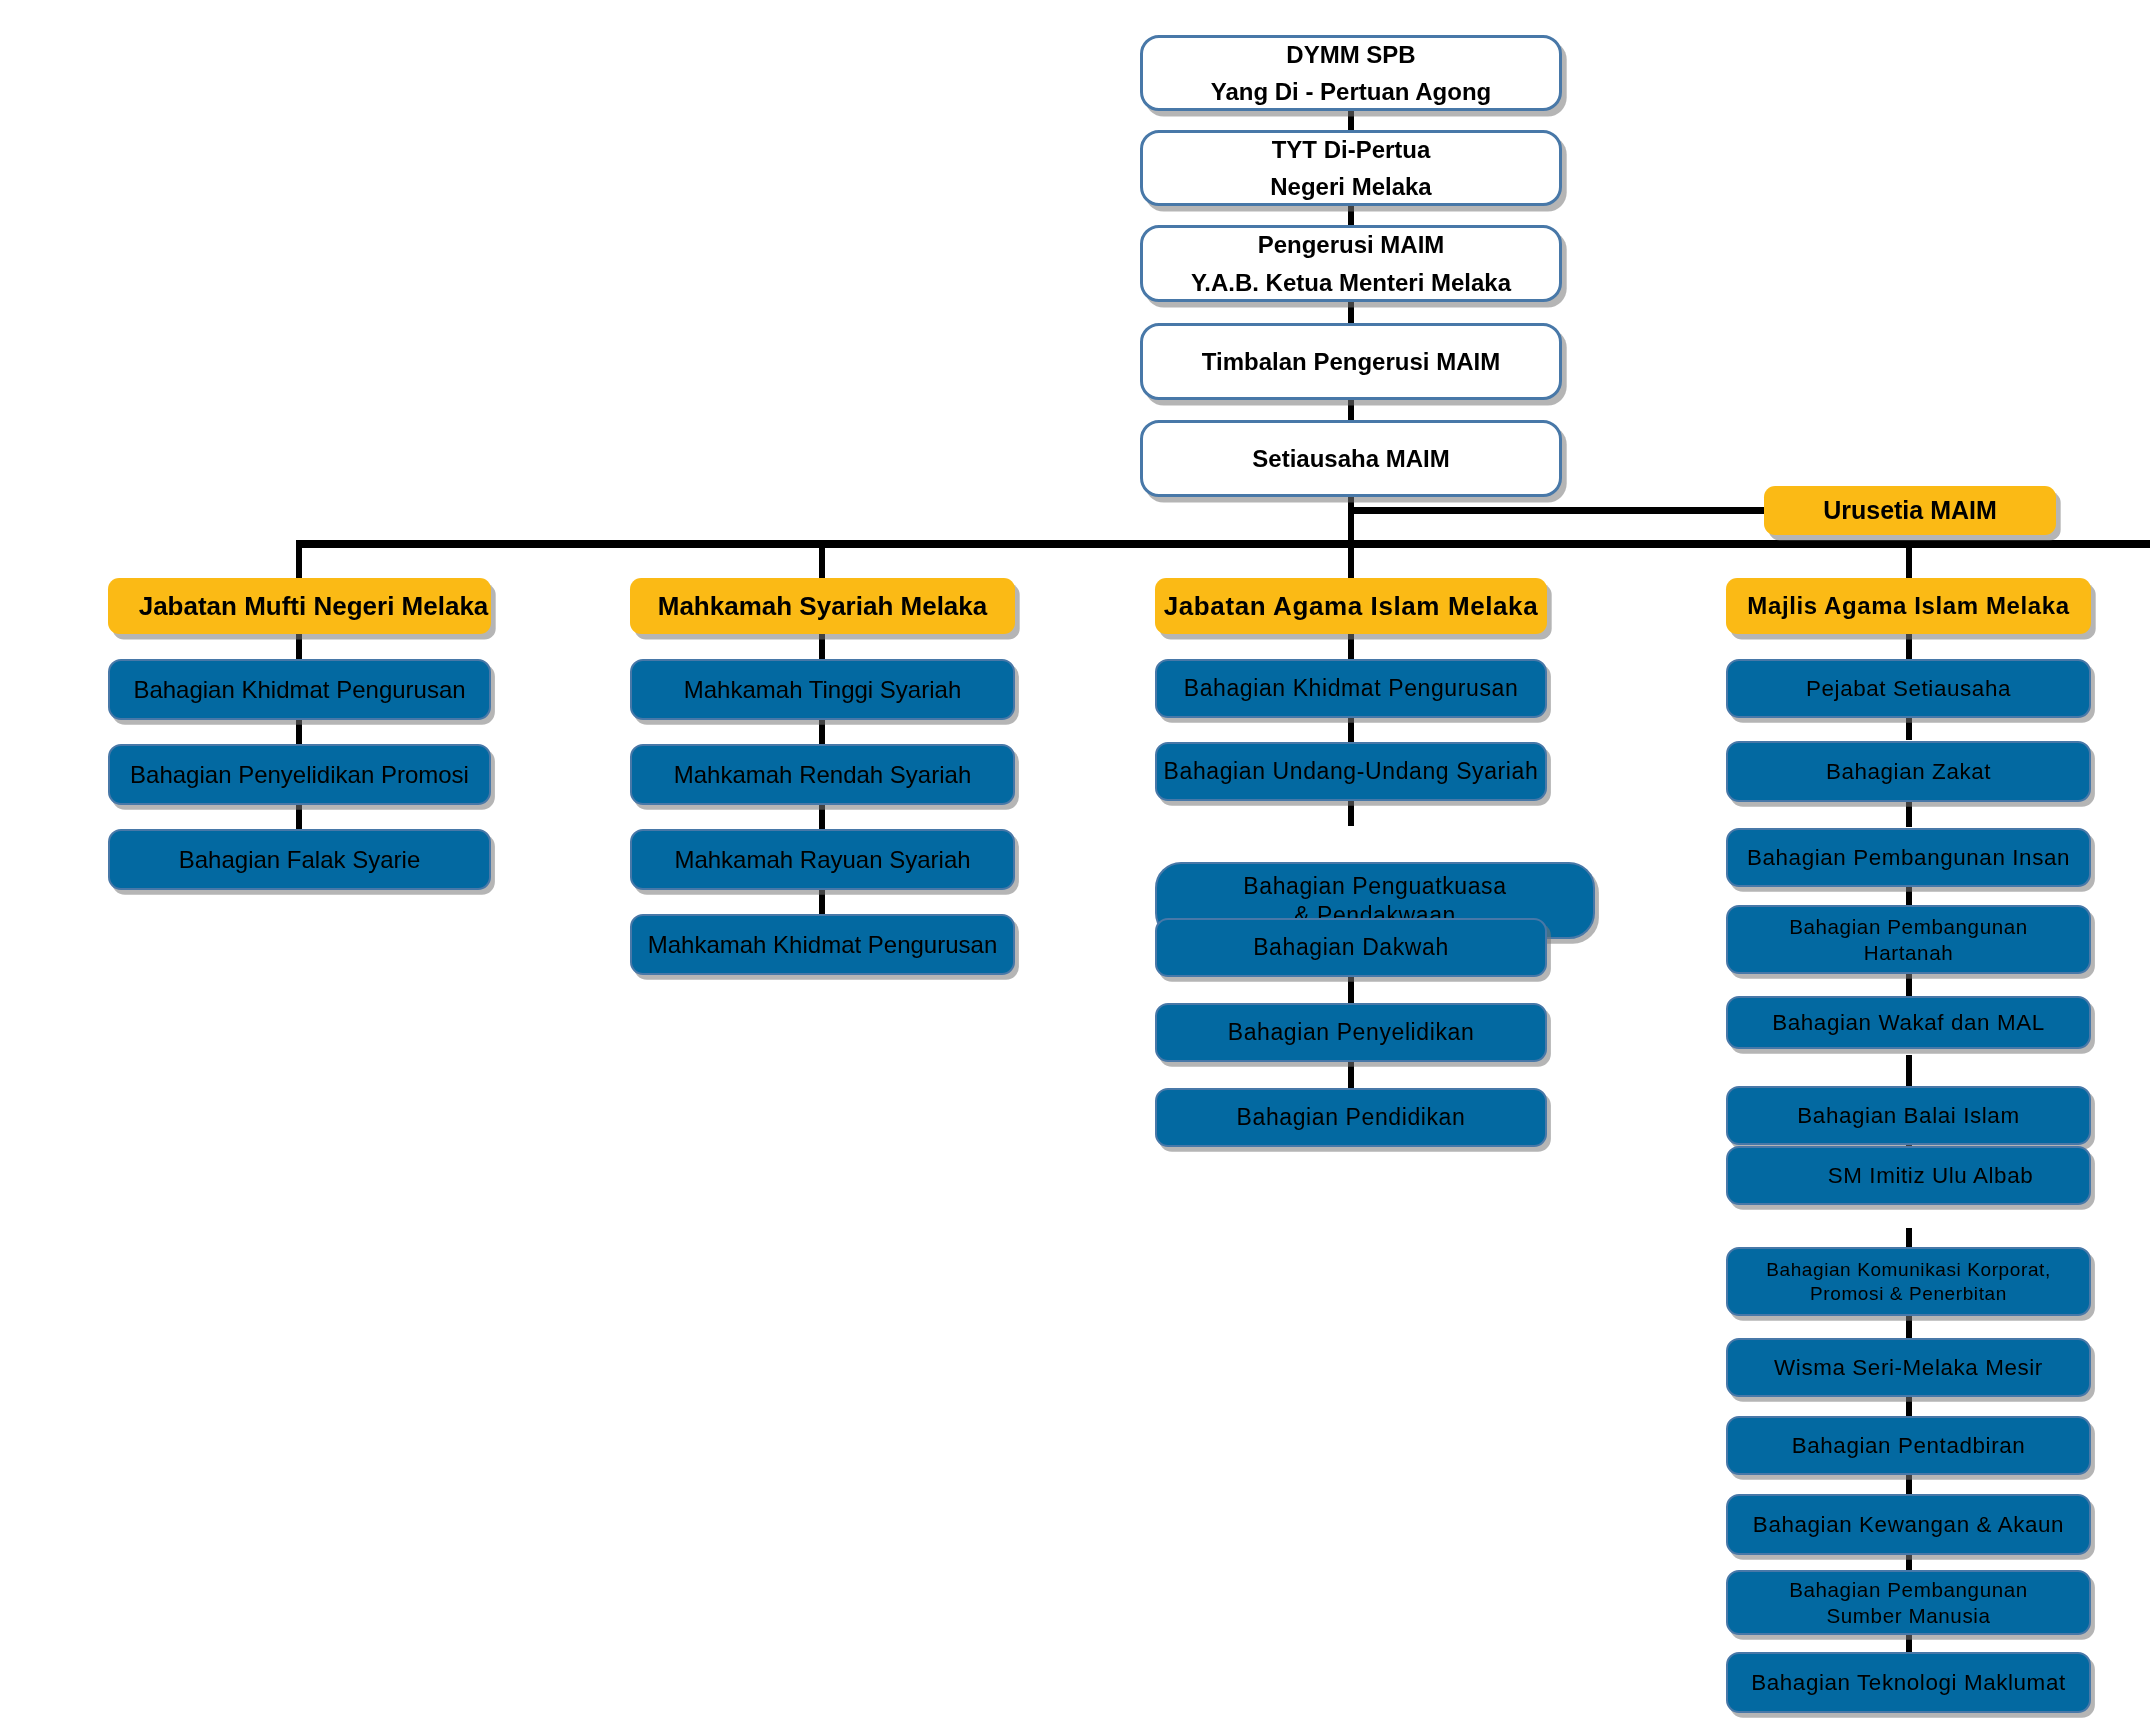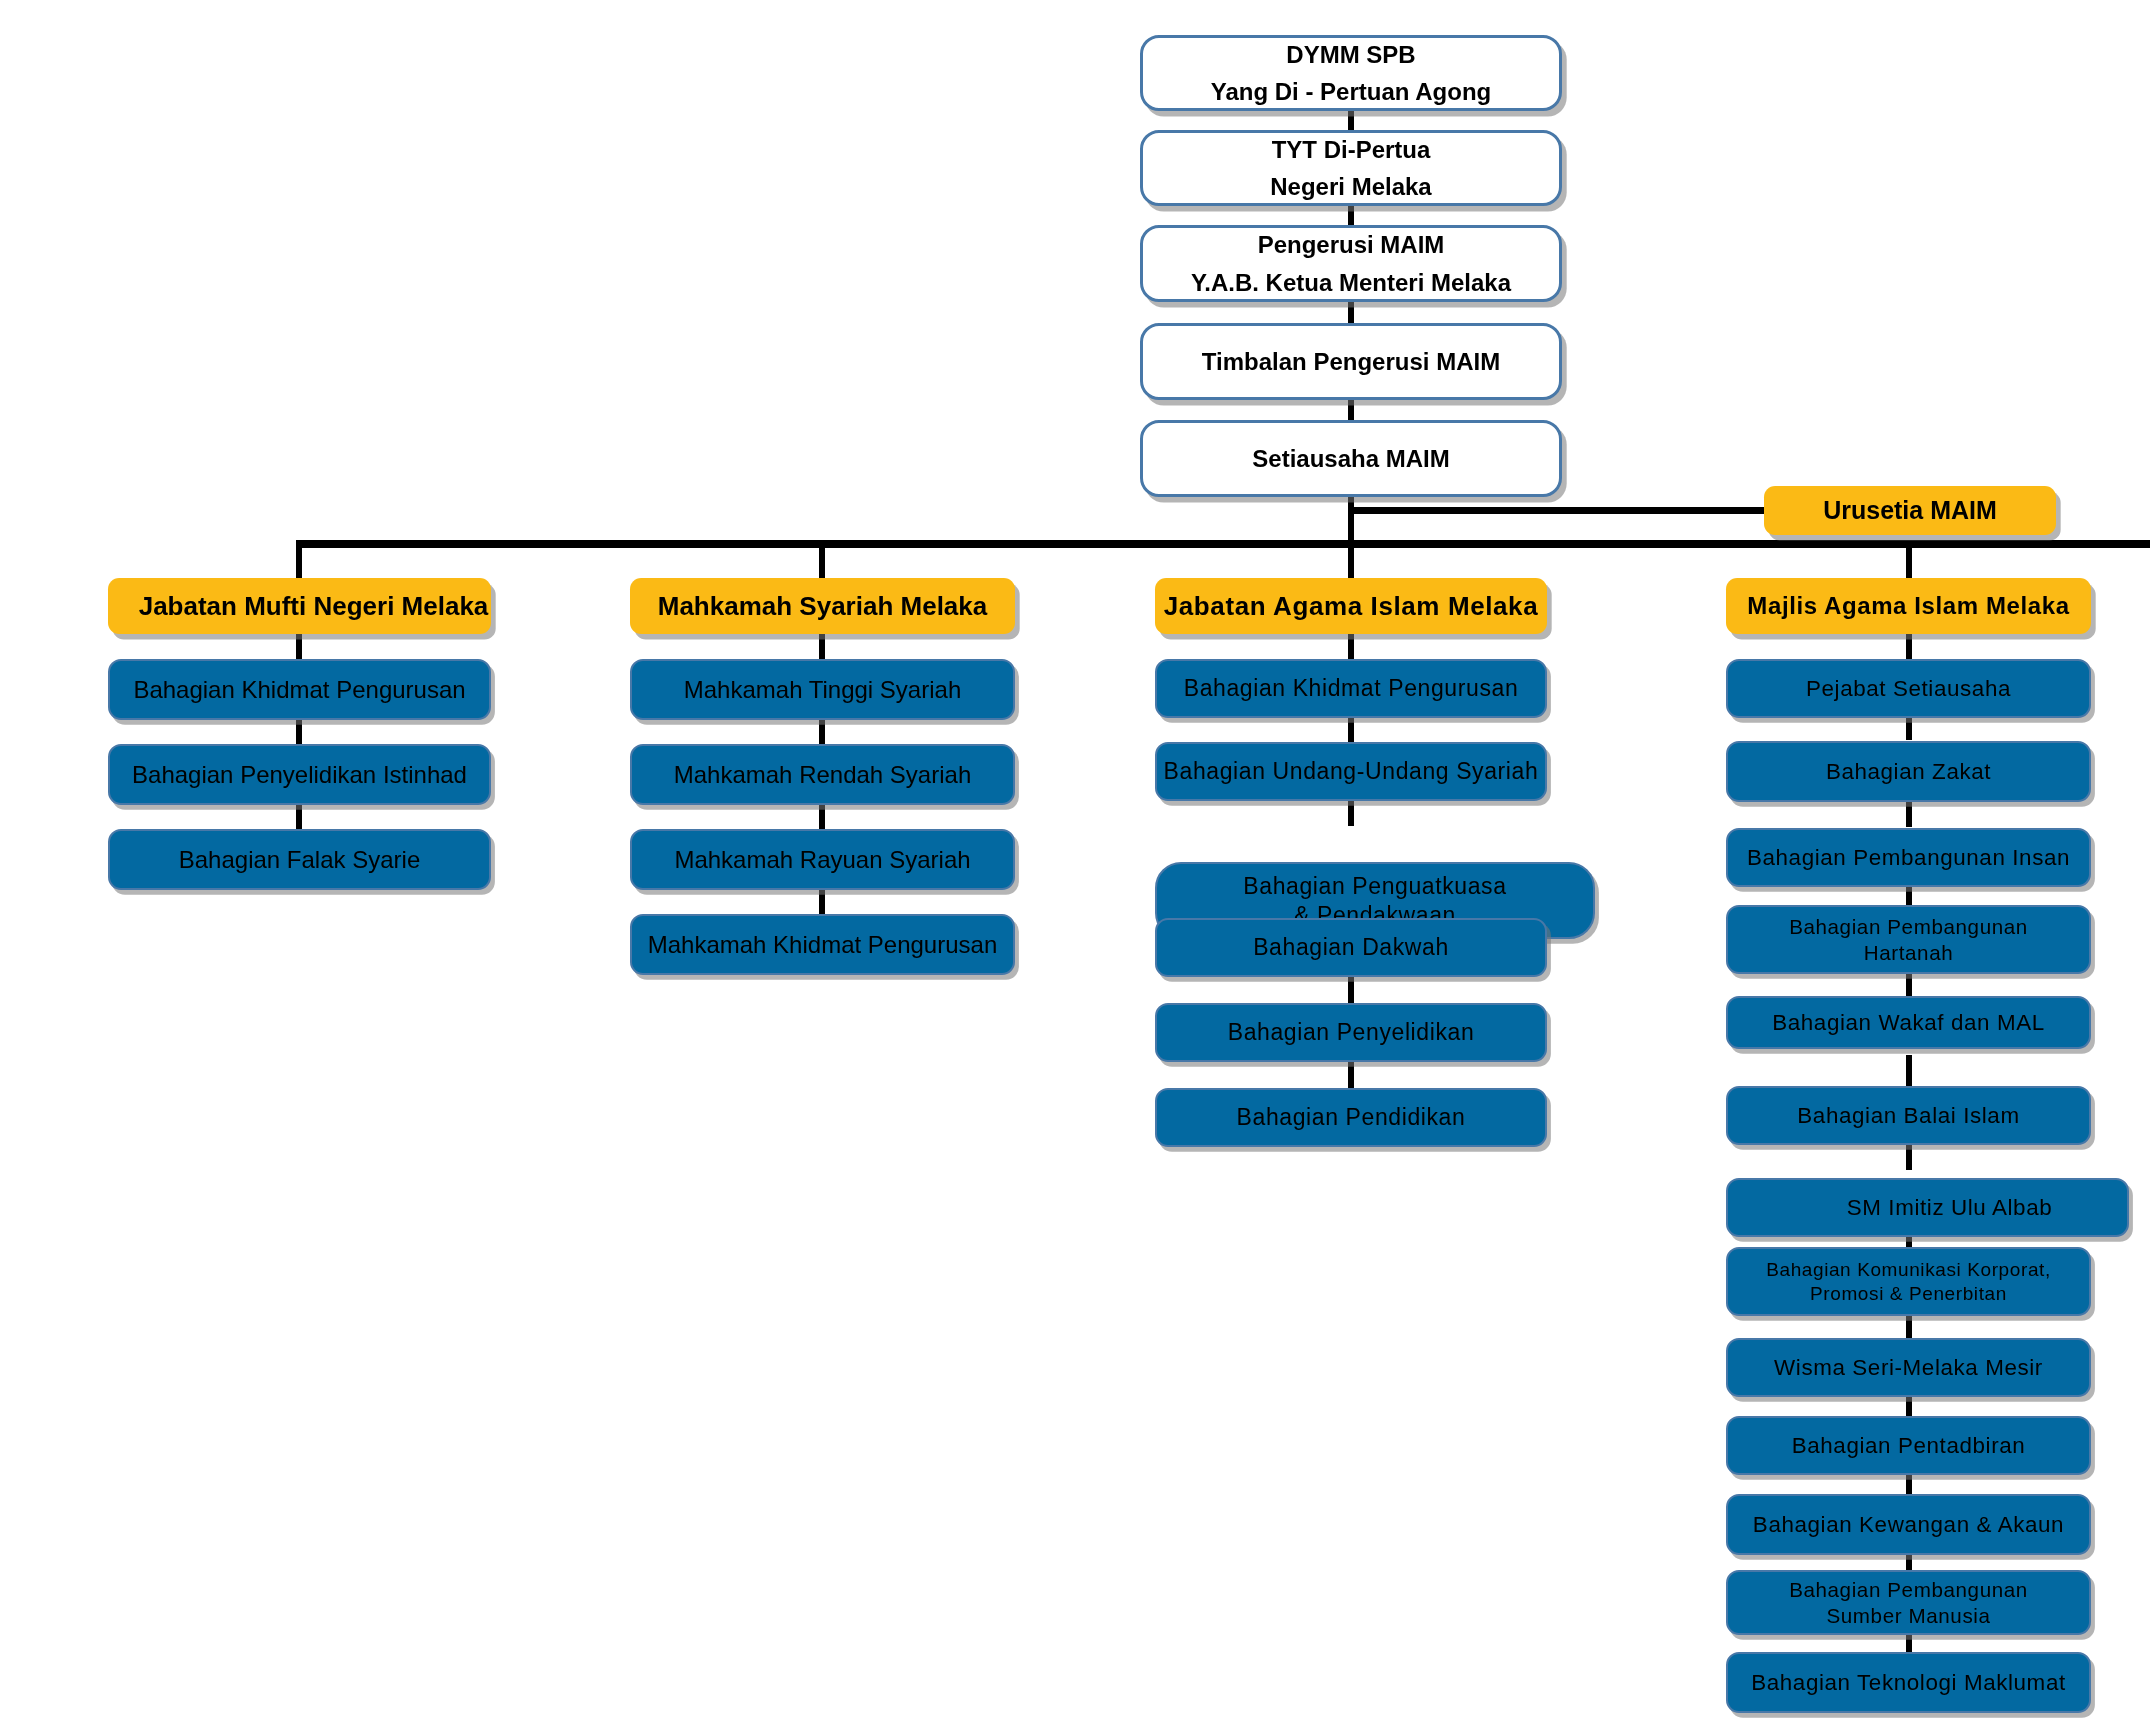--- a/index.html
+++ b/index.html
@@ -103,21 +103,21 @@
     <span>Jabatan Agama Islam Melaka</span>
   </div>
   <div class="node orange ls" style="left:1726px;top:578px;width:365px;height:56px;font-size:24px;">
     <span>Majlis Agama Islam Melaka</span>
   </div>
 
   <div class="node blue" style="left:108px;top:659px;width:383px;height:61px;">
     <span>Bahagian Khidmat Pengurusan</span>
   </div>
   <div class="node blue" style="left:108px;top:744px;width:383px;height:61px;">
-    <span>Bahagian Penyelidikan Istinhad</span>
+    <span>Bahagian Penyelidikan Promosi</span>
   </div>
   <div class="node blue" style="left:108px;top:829px;width:383px;height:61px;">
     <span>Bahagian Falak Syarie</span>
   </div>
 
   <div class="node blue" style="left:630px;top:659px;width:385px;height:61px;">
     <span>Mahkamah Tinggi Syariah</span>
   </div>
   <div class="node blue" style="left:630px;top:744px;width:385px;height:61px;">
     <span>Mahkamah Rendah Syariah</span>
@@ -161,21 +161,21 @@
   <div class="node blue ls f48" style="left:1726px;top:905px;width:365px;height:69px;">
     <span>Bahagian Pembangunan
 Hartanah</span>
   </div>
   <div class="node blue ls f52" style="left:1726px;top:996px;width:365px;height:53px;">
     <span>Bahagian Wakaf dan MAL</span>
   </div>
   <div class="node blue ls f52" style="left:1726px;top:1086px;width:365px;height:59px;">
     <span>Bahagian Balai Islam</span>
   </div>
-  <div class="node blue ls f52" style="left:1726px;top:1178px;width:403px;height:59px;padding-left:44px;">
+  <div class="node blue ls f52" style="left:1726px;top:1146px;width:365px;height:59px;padding-left:44px;">
     <span>SM Imitiz Ulu Albab</span>
   </div>
   <div class="node blue ls f44" style="left:1726px;top:1247px;width:365px;height:69px;">
     <span>Bahagian Komunikasi Korporat,
 Promosi &amp; Penerbitan</span>
   </div>
   <div class="node blue ls f52" style="left:1726px;top:1338px;width:365px;height:59px;">
     <span>Wisma Seri-Melaka Mesir</span>
   </div>
   <div class="node blue ls f52" style="left:1726px;top:1416px;width:365px;height:59px;">

